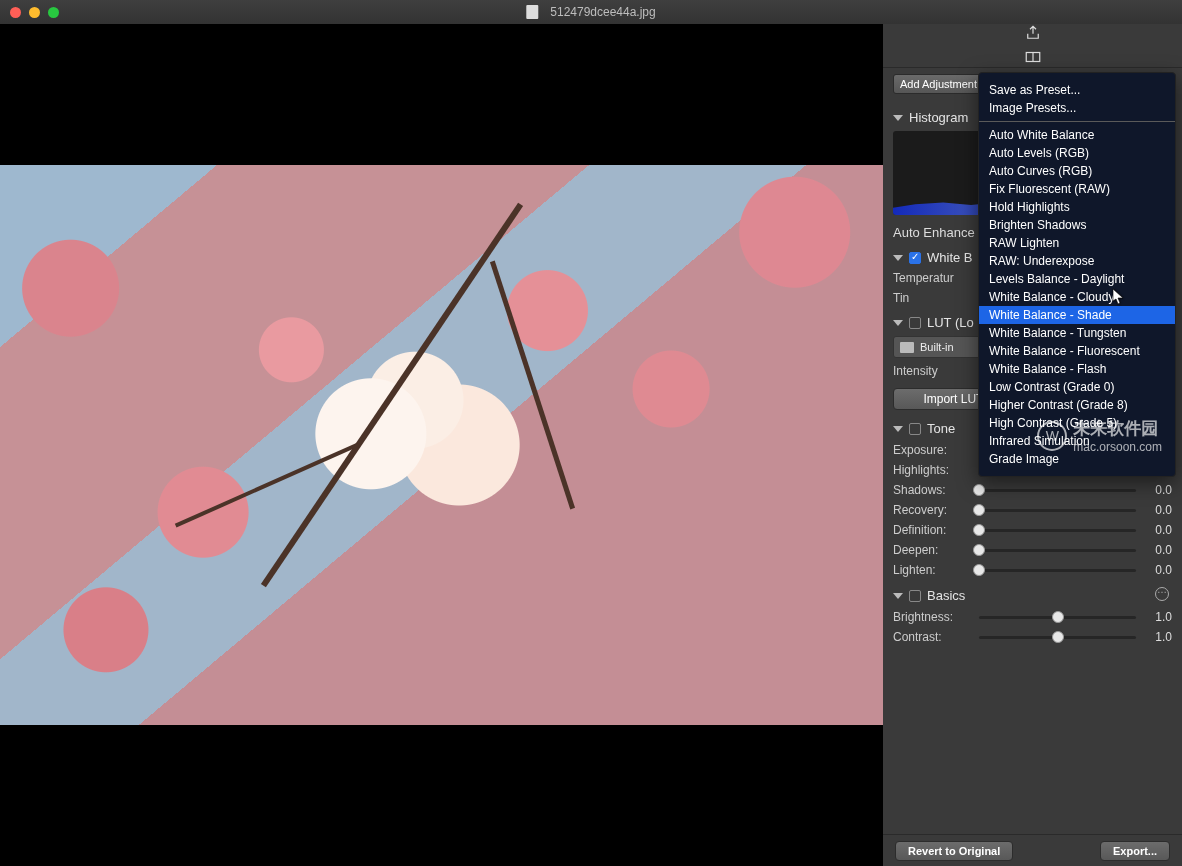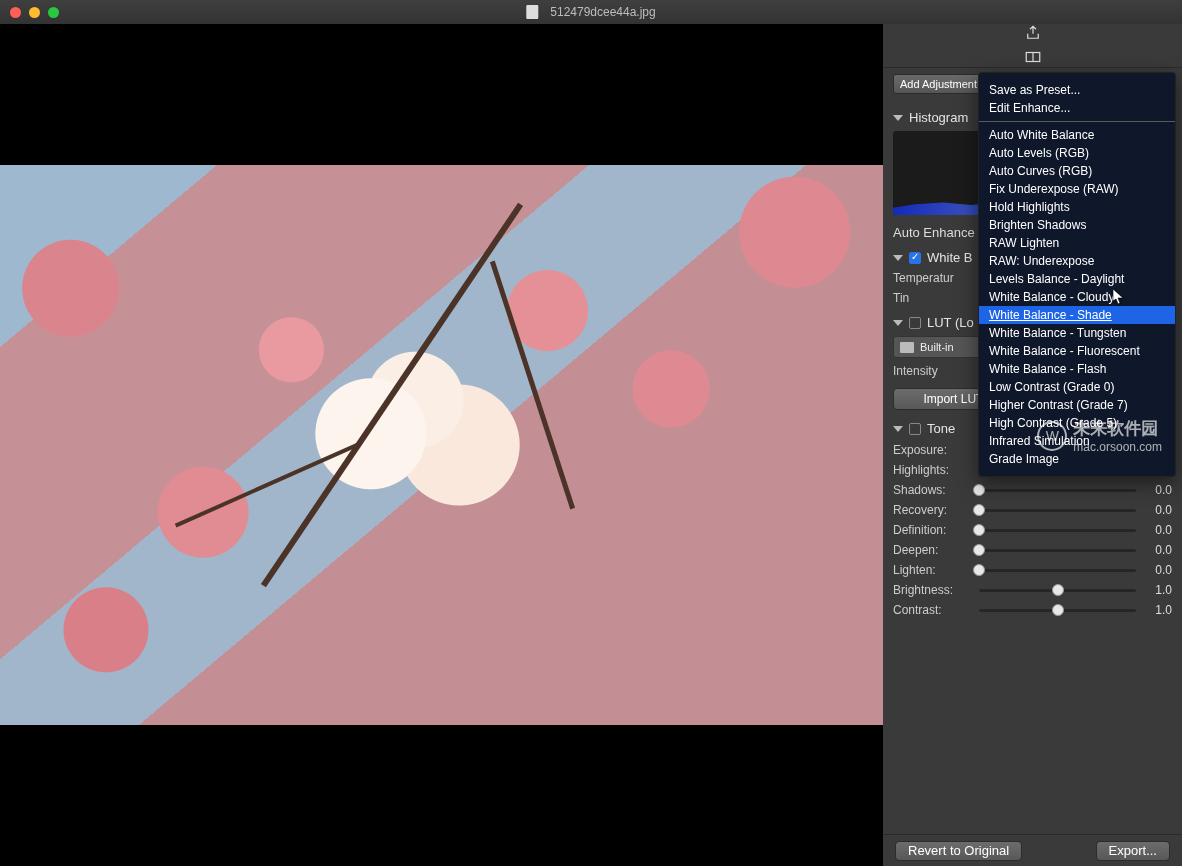--- a/index.html
+++ b/index.html
@@ -69,27 +69,27 @@
 .more-ico { display:inline-block; width:14px; height:14px; border:1.3px solid #aaa; border-radius:50%; position:relative; }
 .more-ico::after { content:"…"; position:absolute; top:-4px; left:1px; font-size:10px; color:#aaa; }
 
 .pill { flex:1; height:22px; background:linear-gradient(#6c6c6c,#585858); border:1px solid #2c2c2c; border-radius:4px; color:#fff; font-size:12px; display:flex; align-items:center; justify-content:center; }
 .pill-row { display:flex; gap:8px; margin:10px 0; }
 
 .builtin { height:22px; background:#555; border:1px solid #333; border-radius:3px; display:flex; align-items:center; padding:0 6px; color:#eee; font-size:11px; gap:6px; margin:6px 0; }
 .folder-ico { width:14px; height:11px; background:#bbb; border-radius:1px; }
 
 .footer { height:32px; border-top:1px solid #2a2a2a; display:flex; align-items:center; justify-content:space-between; padding:0 12px; }
-.foot-btn { height:20px; padding:0 12px; background:linear-gradient(#6c6c6c,#585858); border:1px solid #2c2c2c; border-radius:4px; color:#fff; font-size:13px; display:flex; align-items:center; }
+.foot-btn { height:20px; padding:0 12px; background:linear-gradient(#6c6c6c,#585858); border:1px solid #2c2c2c; border-radius:4px; color:#fff; font-size:11px; display:flex; align-items:center;font-weight:bold; }
 
 
 .popup { position:absolute; top:48px; right:6px; width:198px; background:#0f172a; border:1px solid #222; border-radius:4px; box-shadow:0 6px 20px rgba(0,0,0,.5); padding:8px 0; z-index:20; }
 .popup .item { padding:1.5px 10px; color:#fff; font-size:12px; line-height:15px; }
 .popup .sep { height:1px; background:#5a5a5a; margin:4px 0; }
-.popup .item.hl { background:#1d65e6;text-decoration:underline; }
+.popup .item.hl { background:#1d65e6; }
 .cursor { position:absolute; width:12px; height:16px; right:50px; top:216px; z-index:30; }
 .cursor svg { filter: drop-shadow(0 0 1px #000); }
 
 .watermark { position:absolute; right:20px; bottom:412px; color:#fff; font-size:16px; opacity:.65; z-index:25; display:flex; align-items:center; gap:6px; }
 .wm-logo { width:30px; height:30px; border:2px solid #fff; border-radius:50%; display:flex; align-items:center; justify-content:center; font-size:14px; }
 </style>
 </head>
 <body>
 
 <div class="titlebar">
@@ -273,20 +273,26 @@
   </div>
           <div class="slider-row">
     <label>Lighten:</label>
     <div class="track">
       <div class="thumb" style="left:0%"></div>
     </div>
     <span class="valtxt">0.0</span>
   </div>
         </div>
 
+      <div class="section-head">
+        <span class="disclose"></span>
+        <span class="chk"></span>
+        <span style="flex:1">Basics</span>
+        <span class="more"><span class="more-ico"></span></span>
+      </div>
       <div id="basics-sliders">
           <div class="slider-row">
     <label>Brightness:</label>
     <div class="track">
       <div class="thumb" style="left:50%"></div>
     </div>
     <span class="valtxt">1.0</span>
   </div>
           <div class="slider-row">
     <label>Contrast:</label>
@@ -300,40 +306,40 @@
     </div>
 
     <div class="footer">
       <div class="foot-btn">Revert to Original</div>
       <div class="foot-btn">Export...</div>
     </div>
 
     <div class="popup">
       <div id="popup-top">
           <div class="item">Save as Preset...</div>
-          <div class="item">Edit Enhance...</div>
+          <div class="item">Image Presets...</div>
         </div>
       <div class="sep"></div>
       <div id="popup-items">
           <div class="item ">Auto White Balance</div>
           <div class="item ">Auto Levels (RGB)</div>
           <div class="item ">Auto Curves (RGB)</div>
-          <div class="item ">Fix Underexpose (RAW)</div>
+          <div class="item ">Fix Fluorescent (RAW)</div>
           <div class="item ">Hold Highlights</div>
           <div class="item ">Brighten Shadows</div>
           <div class="item ">RAW Lighten</div>
           <div class="item ">RAW: Underexpose</div>
           <div class="item ">Levels Balance - Daylight</div>
           <div class="item ">White Balance - Cloudy</div>
           <div class="item hl">White Balance - Shade</div>
           <div class="item ">White Balance - Tungsten</div>
           <div class="item ">White Balance - Fluorescent</div>
           <div class="item ">White Balance - Flash</div>
           <div class="item ">Low Contrast (Grade 0)</div>
-          <div class="item ">Higher Contrast (Grade 7)</div>
+          <div class="item ">Higher Contrast (Grade 8)</div>
           <div class="item ">High Contrast (Grade 5)</div>
           <div class="item ">Infrared Simulation</div>
           <div class="item ">Grade Image</div>
         </div>
       <div class="cursor">
         <svg viewBox="0 0 12 16">
             <path d="M0 0l0 12 3-2 2 5 2-1-2-5 5 0z" fill="#fff" stroke="#000" stroke-width=".6"></path>
           </svg>
       </div>
     </div>

